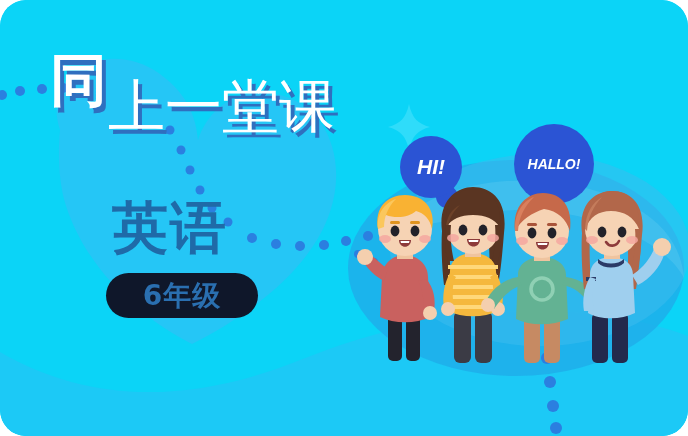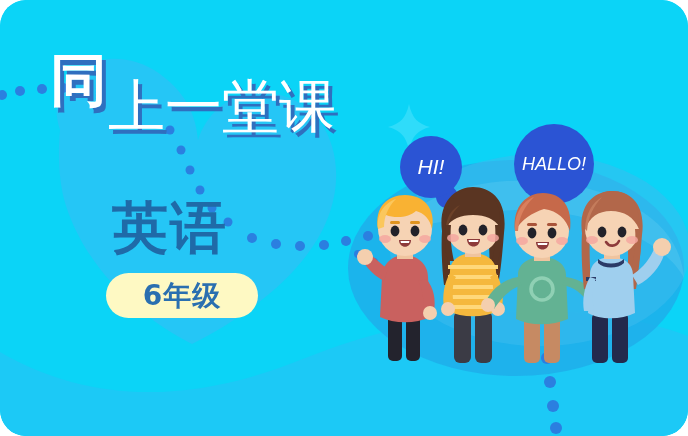--- a/index.html
+++ b/index.html
@@ -56,44 +56,44 @@
     letter-spacing:2px;
     white-space:nowrap;
     font-family:"DejaVu Sans","Liberation Sans",sans-serif;
     margin-top:8px;
   }
 
   .grade-badge{
     position:absolute;left:106px;top:273px;
     width:152px;height:45px;
     border-radius:23px;
-    background:#fef9c3;
+    background:#0f172a;
     display:flex;align-items:center;justify-content:center;
   }
   .grade-badge span{
     font-size:28px;font-weight:bold;color:#2a6fb0;
     letter-spacing:1px;
     font-family:"DejaVu Sans","Liberation Sans",sans-serif;
   }
 
   
   .bubble{
     position:absolute;z-index:7;
     border-radius:50%;
     background:#2b54d4;
     display:flex;align-items:center;justify-content:center;
   }
   .bubble .txt{
-    color:#ffffff;font-weight:normal;font-style:italic;
+    color:#ffffff;font-weight:bold;font-style:italic;
     font-family:"Liberation Sans","DejaVu Sans",sans-serif;
   }
   #bubble-hi{left:400px;top:136px;width:62px;height:62px;}
   #bubble-hi .txt{font-size:21px;letter-spacing:0px;}
   #bubble-hallo{left:514px;top:124px;width:80px;height:80px;}
-  #bubble-hallo .txt{font-size:18px;letter-spacing:0px;}
+  #bubble-hallo .txt{font-size:14px;letter-spacing:0px;}
   .bubble-tail{
     position:absolute;z-index:6;background:#2b54d4;border-radius:50% 50% 50% 12px;
   }
   #tail-hi{left:436px;top:186px;width:22px;height:22px;transform:rotate(12deg);}
   #tail-hallo{left:537px;top:190px;width:26px;height:26px;transform:rotate(30deg);}
 
   
   #kids{position:absolute;left:352px;top:185px;width:336px;height:180px;z-index:8;}
   #kids svg{display:block;width:336px;height:180px;}
 </style>

